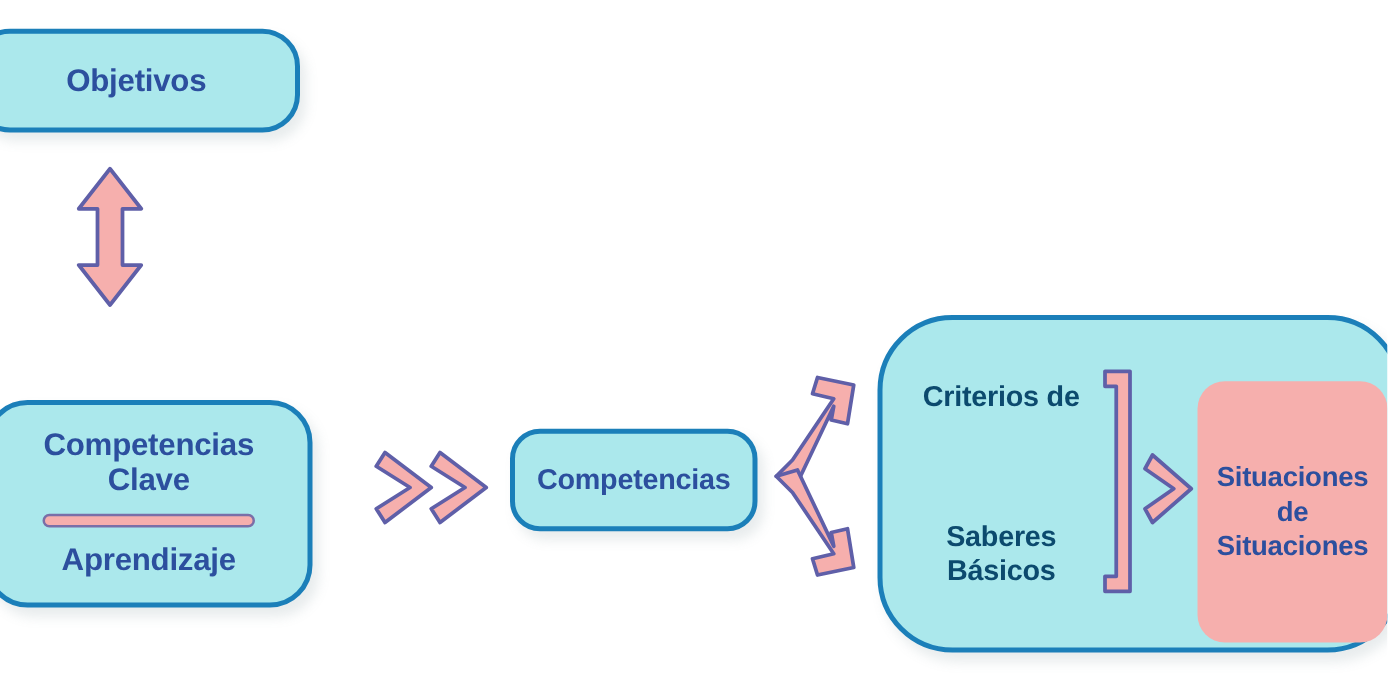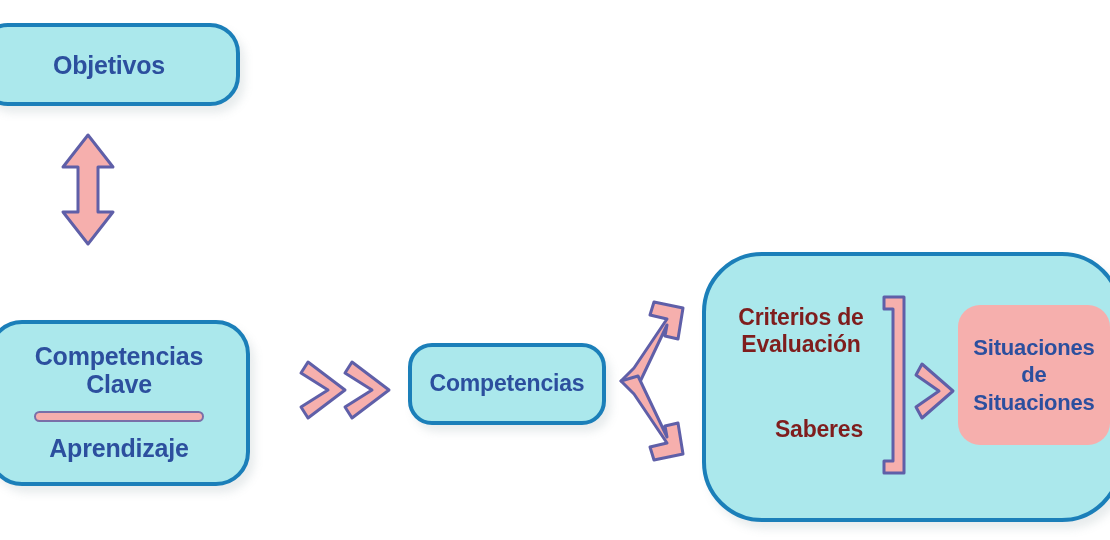--- a/index.html
+++ b/index.html
@@ -85,34 +85,34 @@
     left: 702px;
     top: 252px;
     width: 420px;
     height: 270px;
     border-radius: 60px;
     display: block;
   }
 
   .inner-label {
     position: absolute;
-    color: #7f1d1d;
+    color: #0c4a6e;
     font-weight: bold;
     font-size: 23px;
     line-height: 1.18;
     letter-spacing: -0.2px;
   }
   #lbl-criterios { left: 10px; top: 48px; width: 170px; }
-  #lbl-saberes   { left: 28px; top: 160px; width: 170px; }
+  #lbl-saberes   { left: 10px; top: 160px; width: 170px; }
 
   #situaciones {
     left: 958px;
     top: 305px;
     width: 152px;
-    height: 140px;
+    height: 209px;
     border-radius: 22px;
     font-size: 22px;
     line-height: 1.25;
   }
 
   
   .vec {
     position: absolute;
     overflow: visible;
     pointer-events: none;
@@ -163,24 +163,24 @@
   <svg class="vec" id="branch-arrow" width="68" height="166" viewBox="0 0 68 166">
 
     <path class="pinkshape" d="M3 83 L16 70 L49 21 L32 17 L36 4 L65 10 L60 41 L47 38 L49 27 L20 88 Z"></path>
 
     <path class="pinkshape" d="M3 83 L20 78 L49 139 L47 128 L60 125 L65 156 L36 162 L32 149 L49 145 L16 96 Z"></path>
   </svg>
 
   <div class="node cyan" id="grupo-evaluacion">
     <div class="inner-label" id="lbl-criterios">
       <div>Criterios de</div>
-      <div>Evaluación</div>
     </div>
     <div class="inner-label" id="lbl-saberes">
       <div>Saberes</div>
+      <div>Básicos</div>
     </div>
   </div>
 
   <svg class="vec" id="bracket" width="30" height="180" viewBox="0 0 30 180">
     <path class="pinkshape" d="M2 2 L22 2 L22 178 L2 178 L2 166 L11 166 L11 14 L2 14 Z"></path>
   </svg>
 
   <svg class="vec" id="chevron-single" width="42" height="62" viewBox="0 0 42 62">
     <path class="pinkshape" d="M7 4 L38 31 L7 58 L1 47 L24 31 L1 15 Z"></path>
   </svg>

